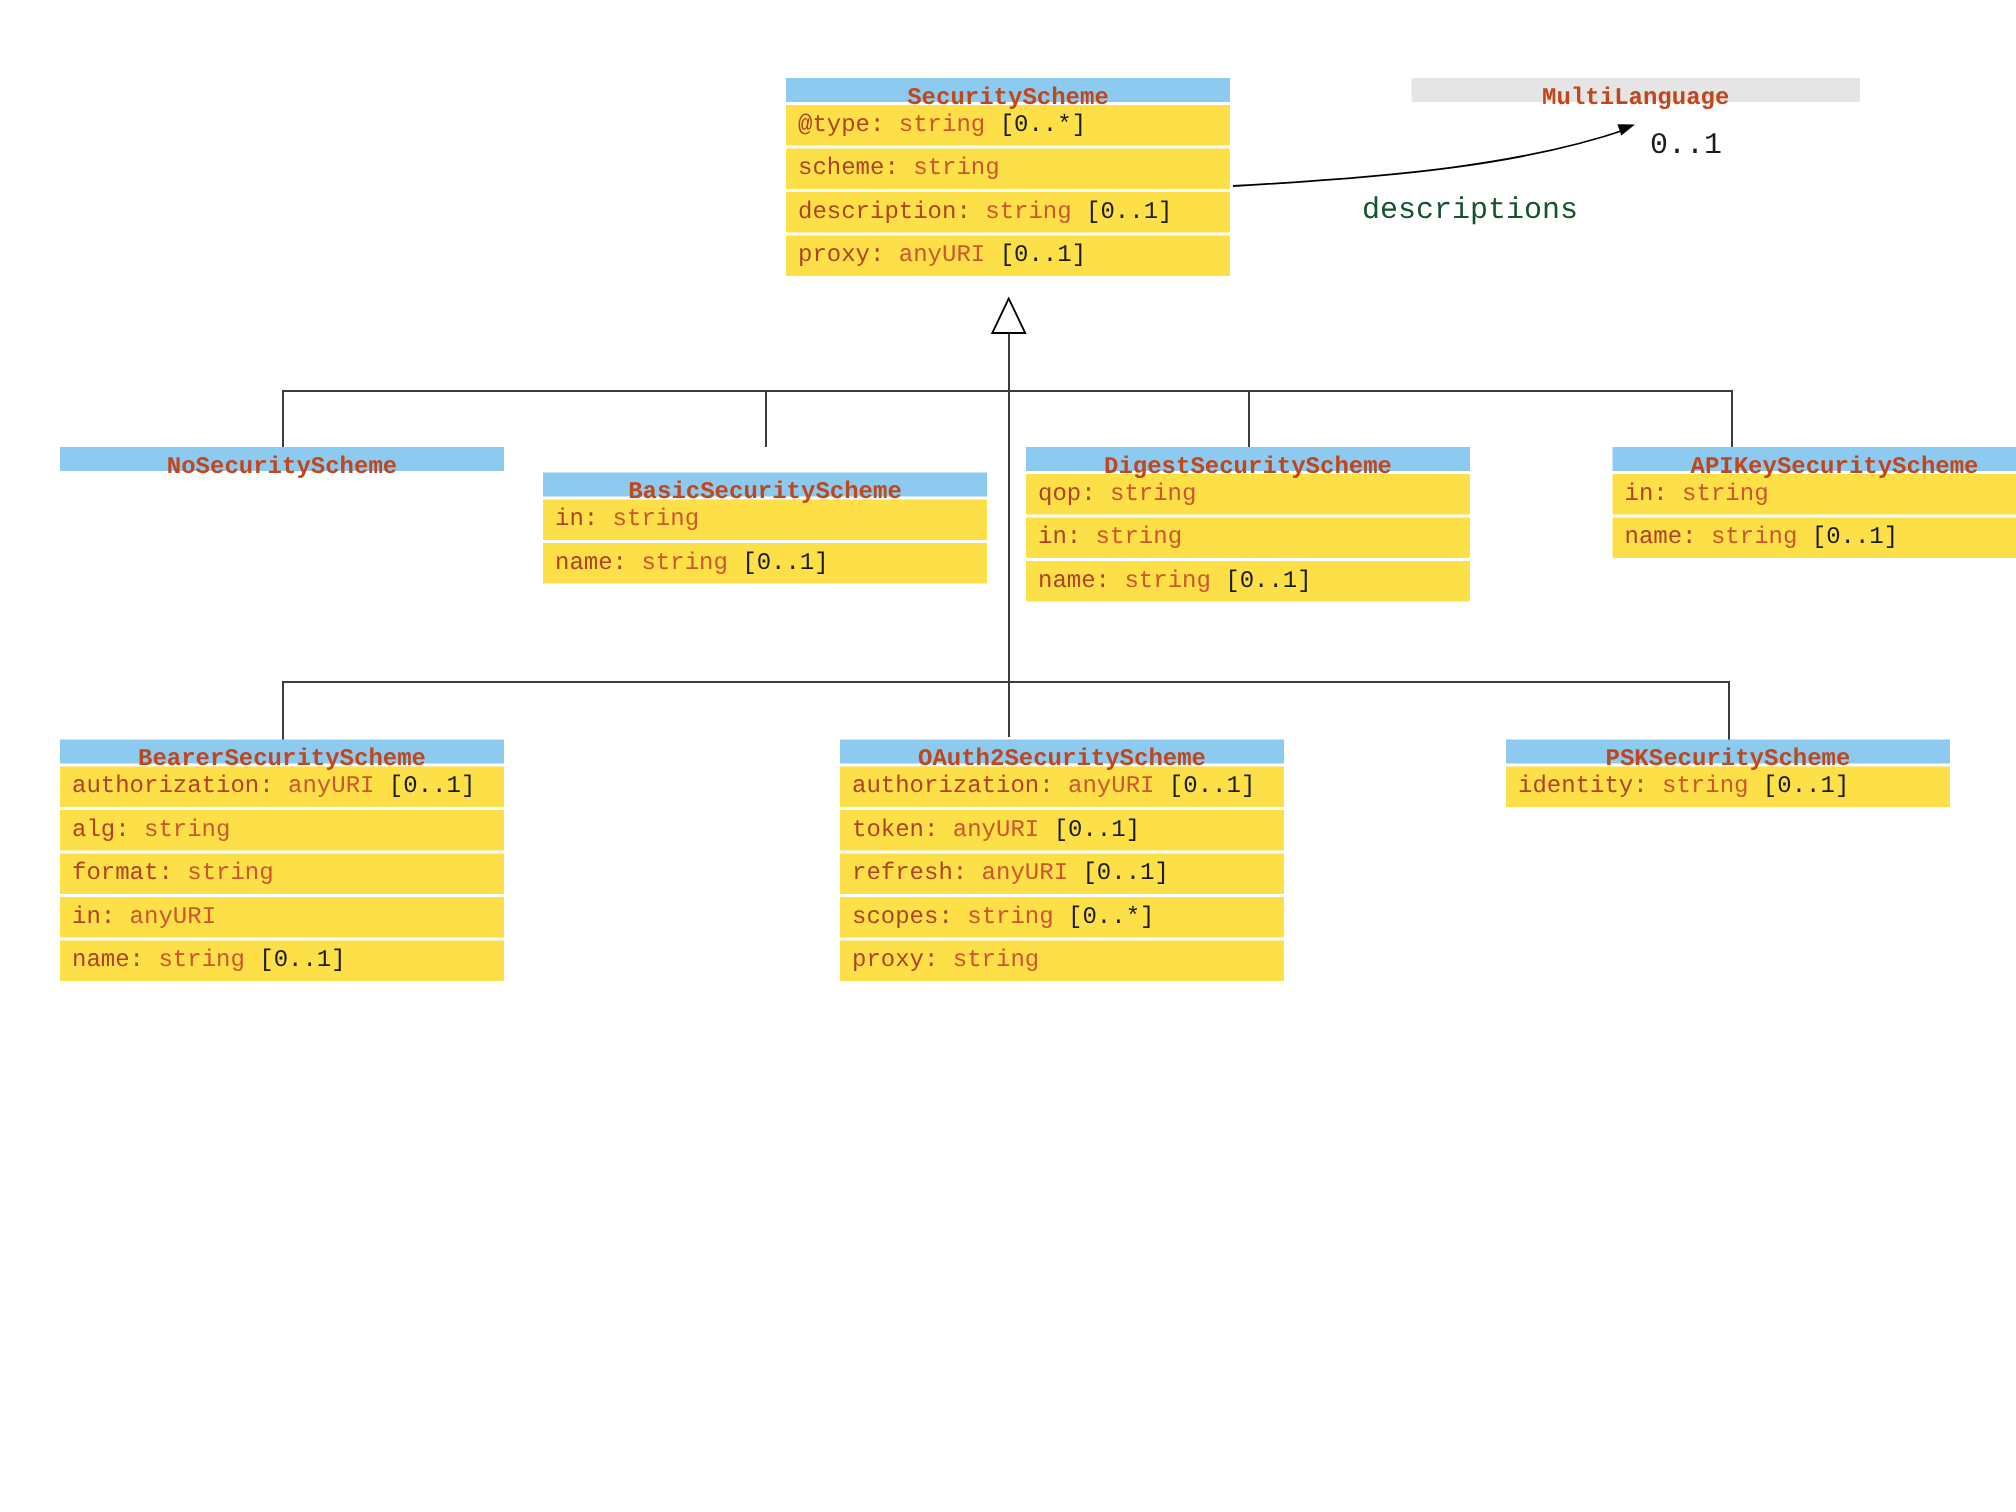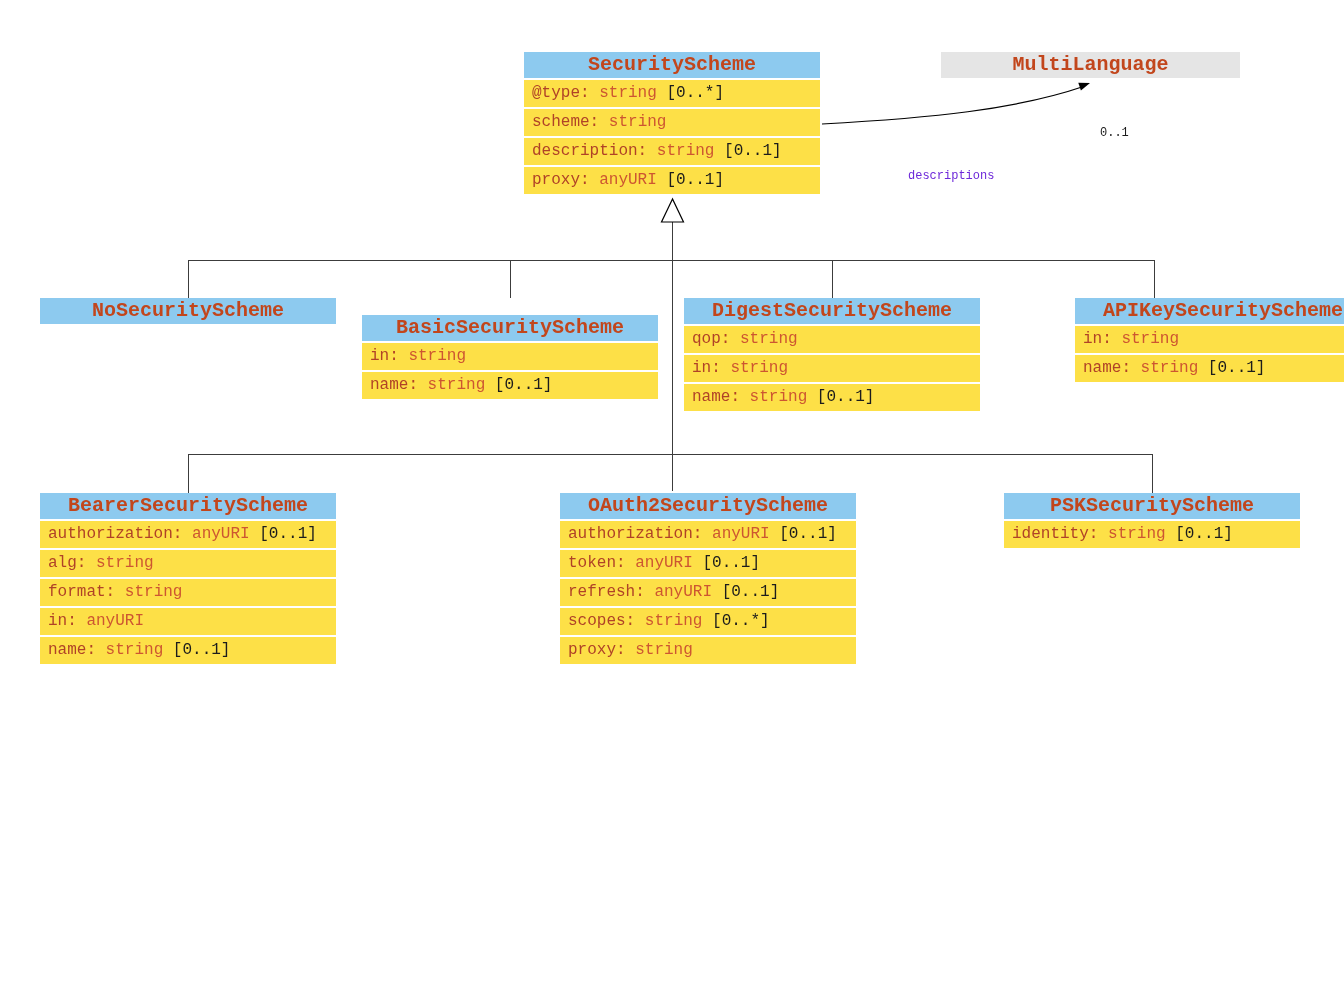--- a/index.html
+++ b/index.html
@@ -7,43 +7,43 @@
     position:relative;
     width:1344px;height:1008px;
     background:#ffffff;
     overflow:hidden;
     font-family:"Liberation Mono","DejaVu Sans Mono",monospace;
   }
   #wires{position:absolute;left:0;top:0;width:1344px;height:1008px;}
 
   .cls{position:absolute;width:296px;}
   .cls-header{
-    height:26px;line-height:26px;
+    height:16px;line-height:26px;
     text-align:center;
-    font-weight:bold;font-size:20px;
+    font-weight:bold;font-size:16px;
     color:#c2461c;
     background:#8dcaef;
     margin-bottom:2px;
     white-space:nowrap;
   }
   .cls-header.gray{background:#e5e5e5;}
   .cls-row{
     height:27px;line-height:27px;
     background:#fde047;
     margin-bottom:2px;
     padding-left:8px;
     font-size:16px;
     white-space:nowrap;
   }
   .attr-name{color:#b04227;}
   .attr-type{color:#cd5631;}
   .attr-card{color:#1c1c1c;}
 
-  .edge-label{position:absolute;font-size:12px;white-space:nowrap;margin-top:40px;}
-  #lbl-desc{left:908px;top:129px;color:#6d28d9;}
+  .edge-label{position:absolute;font-size:20px;white-space:nowrap;}
+  #lbl-desc{left:908px;top:129px;color:#14532d;}
   #lbl-mult{left:1100px;top:86px;color:#1c1c1c;}
 
   
   .b-security {left:524px; top:52px;}
   .b-multilang{left:941px; top:52px; width:299px;}
   .b-nosec    {left:40px;  top:298px;}
   .b-basic    {left:362px; top:298px;margin-top:17px;}
   .b-digest   {left:684px; top:298px;}
   .b-apikey   {left:1038px;top:298px;padding-left:37px;}
   .b-bearer   {left:40px;  top:493px;}

